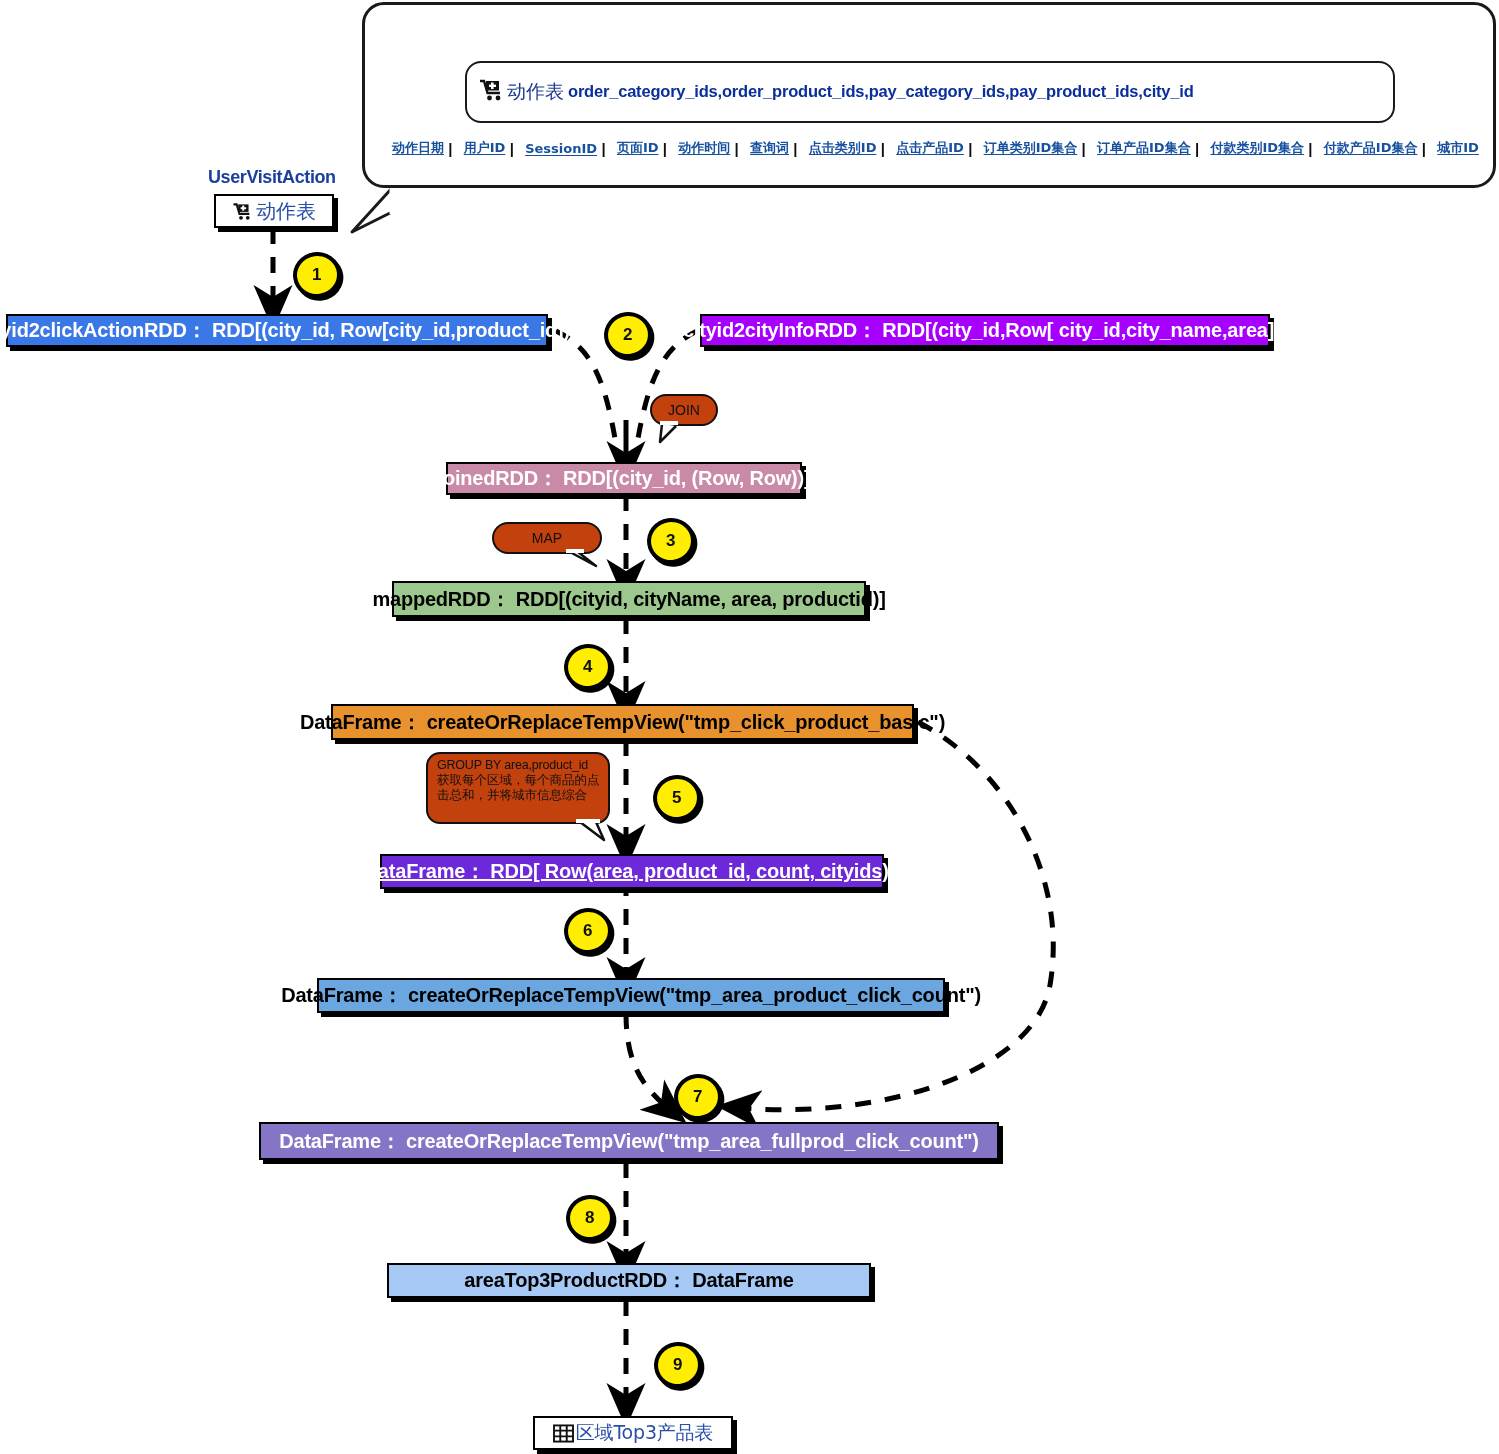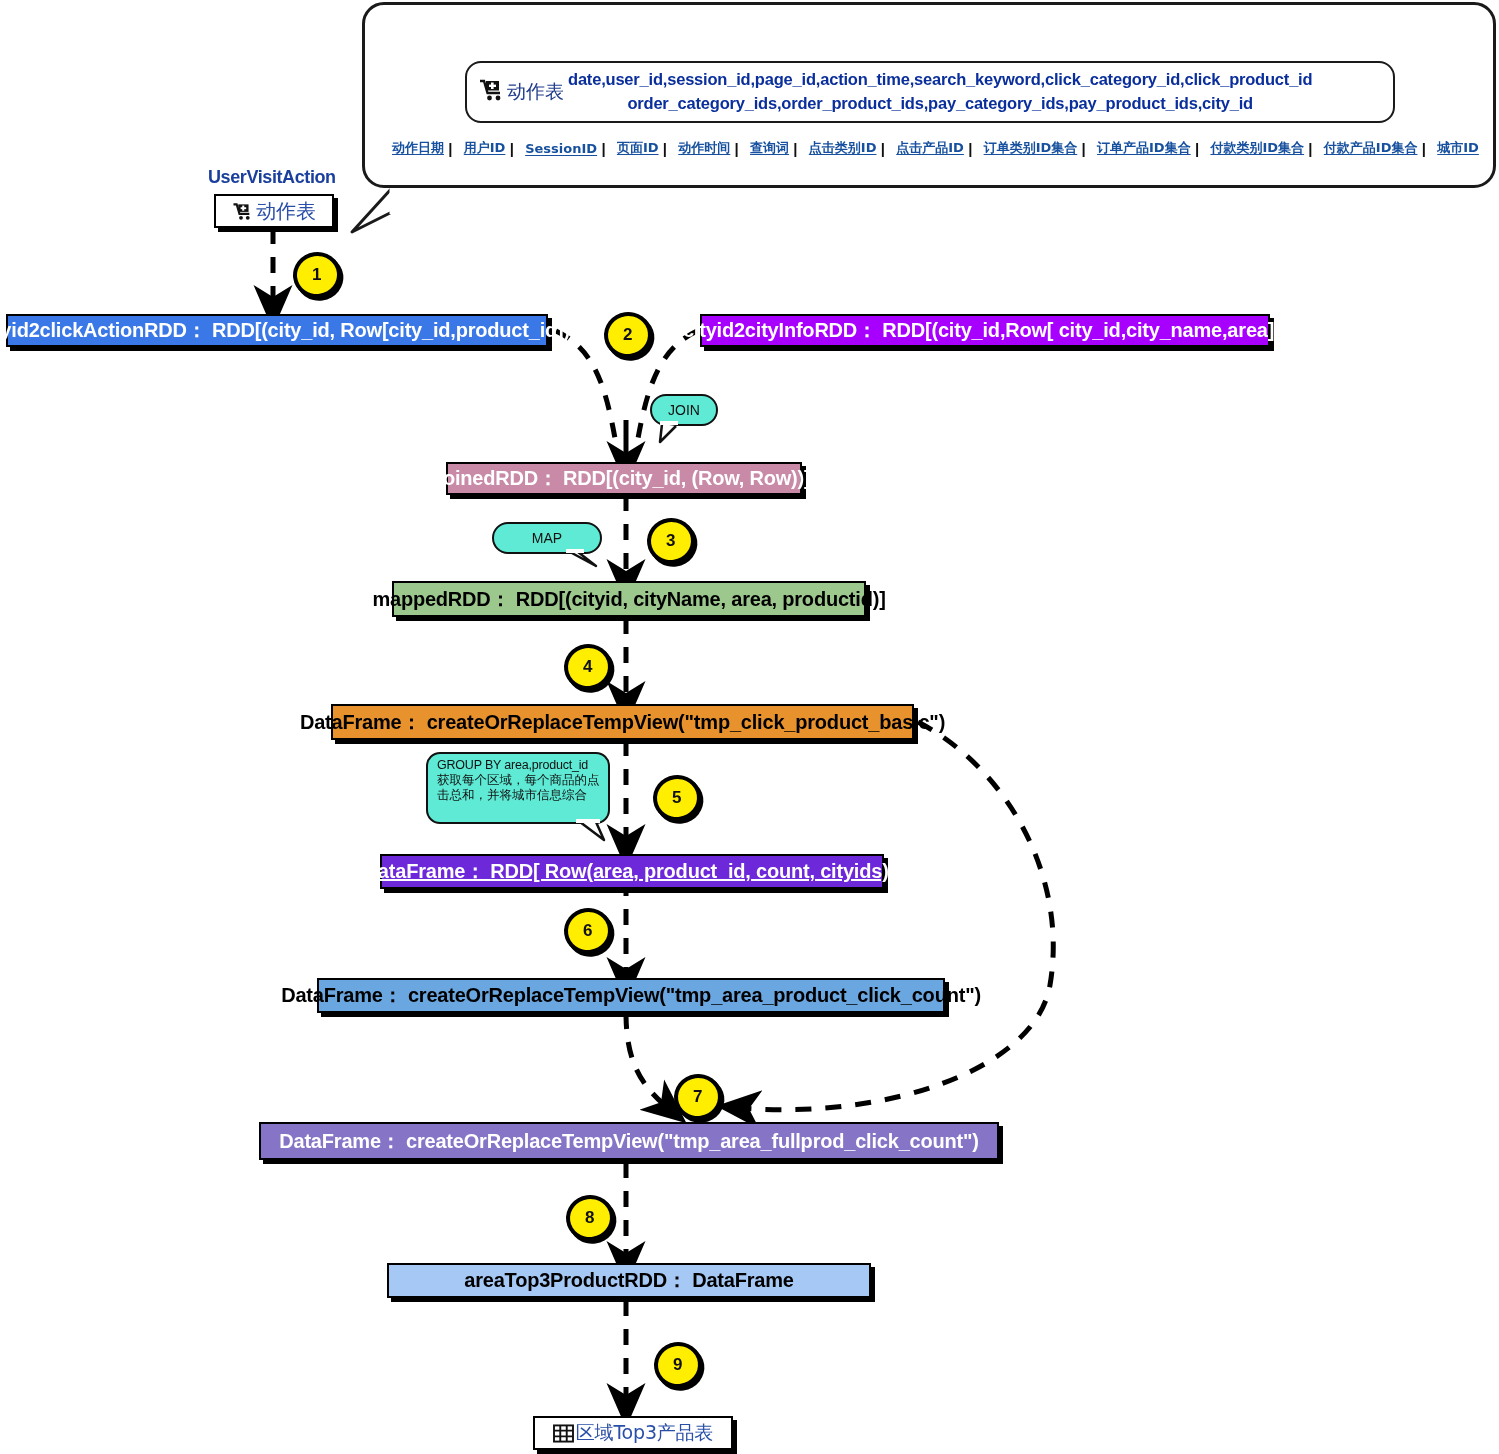--- a/index.html
+++ b/index.html
@@ -110,21 +110,21 @@
   
   .rdd { color: #fff; font-size: 20px; }
   .rdd.dark { color: #000; }
 
   
   .bubble {
     position: absolute;
     box-sizing: border-box;
     border: 2.5px solid #111;
     border-radius: 16px;
-    background: #5eead4;
+    background: #c2410c;
     display: flex;
     align-items: center;
     justify-content: center;
     font-size: 14px;
     color: #111;
     font-family: "Liberation Sans", sans-serif;
   }
   .bubble.note {
     align-items: flex-start;
     justify-content: flex-start;
@@ -197,21 +197,20 @@
           <path d="M1,3 L5,3 L8.5,15 L21,15" fill="none" stroke="#111" stroke-width="2.4"></path>
           <rect x="7" y="3" width="13" height="9.5" fill="#111"></rect>
           <rect x="12" y="4.5" width="2.6" height="6.5" fill="#fff"></rect>
           <rect x="10" y="6.6" width="7" height="2.4" fill="#fff"></rect>
           <circle cx="10.5" cy="20" r="2.4" fill="#111"></circle>
           <circle cx="19" cy="20" r="2.4" fill="#111"></circle>
         </svg>
       </span>
       <span class="pill-label">动作表</span>
       <span class="pill-cols">
-        <span>date,user_id,session_id,page_id,action_time,search_keyword,click_category_id,click_product_id</span>
         <span class="l2">order_category_ids,order_product_ids,pay_category_ids,pay_product_ids,city_id</span>
       </span>
     </div>
     <div class="col-strip" id="col-strip">
         <span class="cname">动作日期</span>
         <span class="sep">|</span>
         <span class="cname">用户ID</span>
         <span class="sep">|</span>
         <span class="cname">SessionID</span>
         <span class="sep">|</span>

